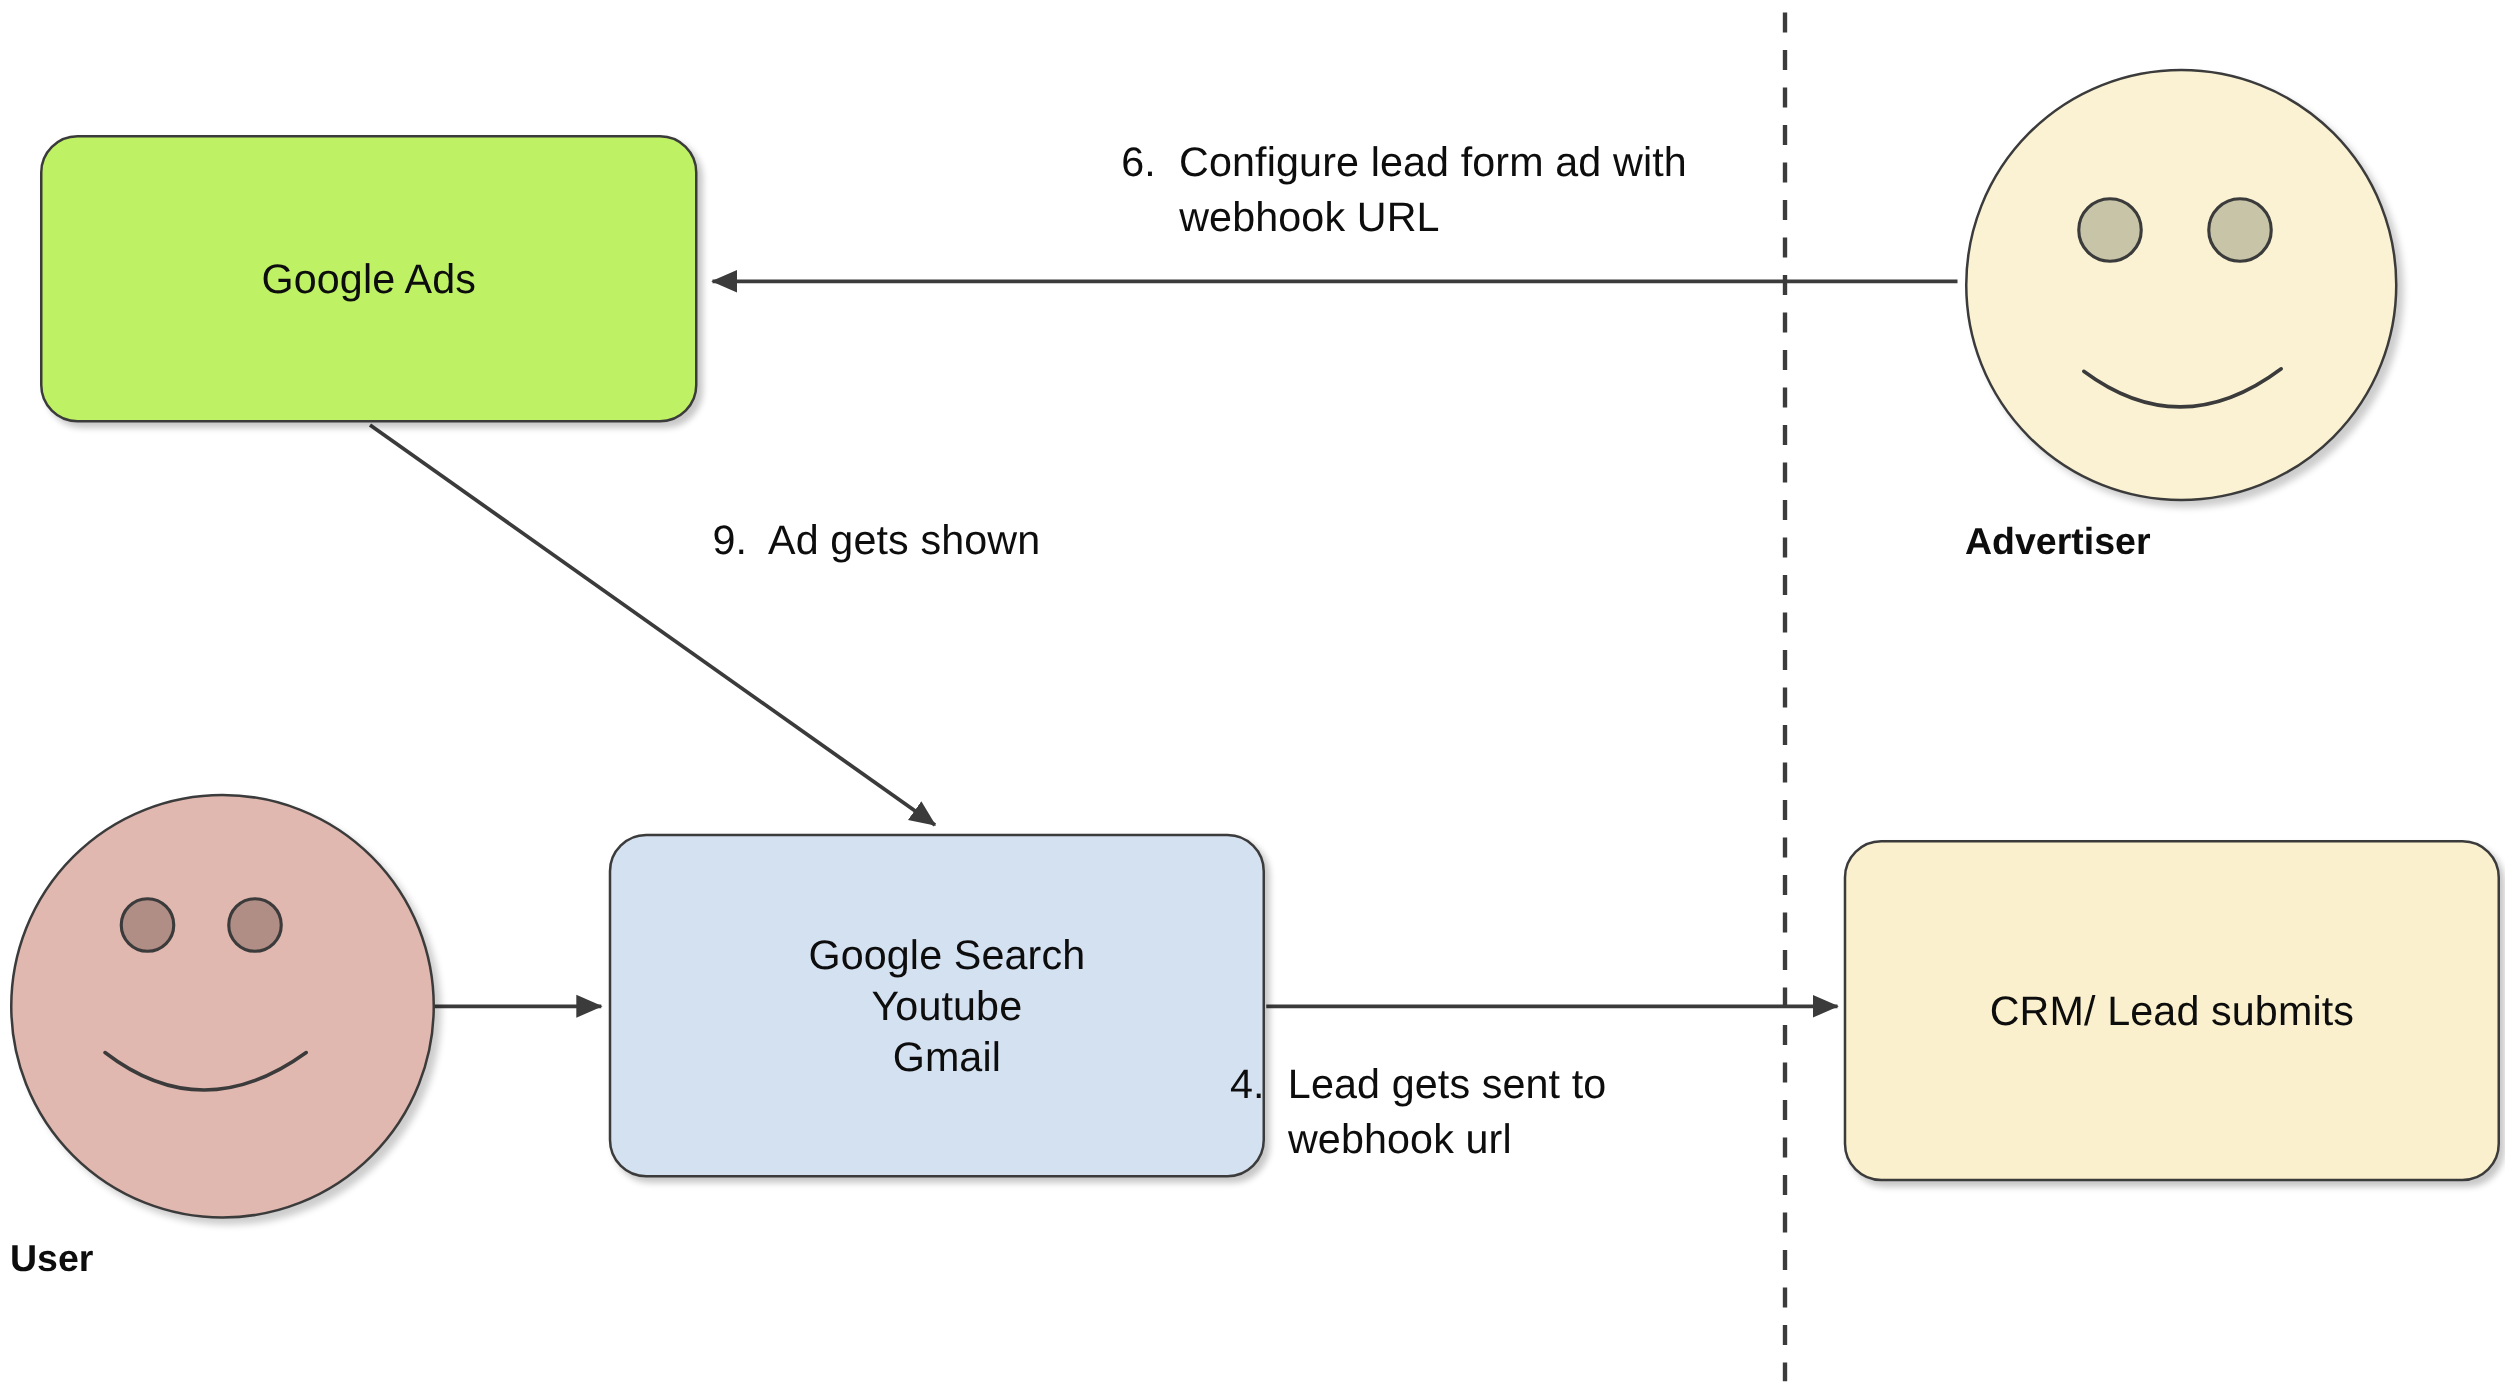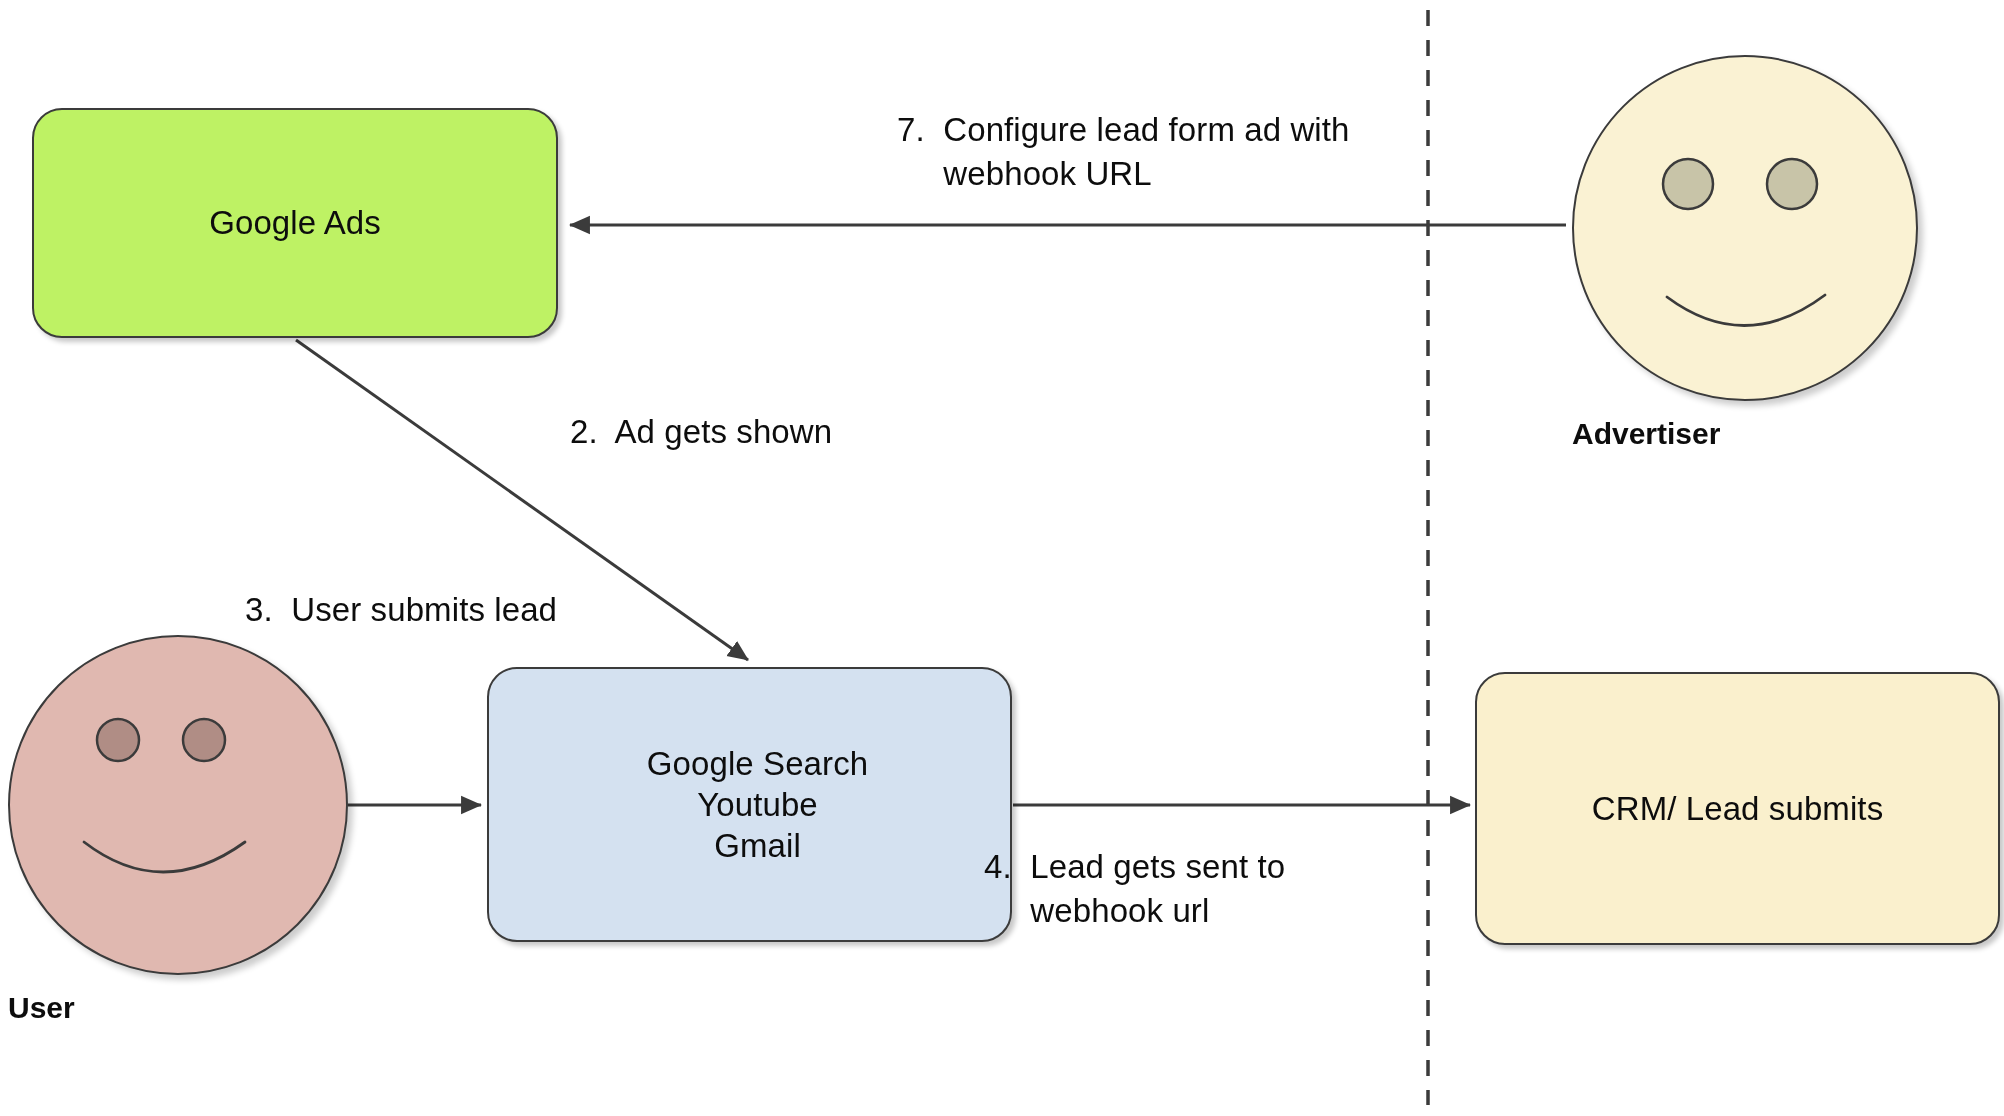--- a/index.html
+++ b/index.html
@@ -178,23 +178,22 @@
   <div class="actor" id="actor-user">
     <div class="actor-face"></div>
     <svg width="340" height="340" viewBox="0 0 340 340" style="position:absolute;left:0;top:0;">
       <circle cx="110" cy="105" r="21" fill="#b08d85" stroke="#3b3b3b" stroke-width="2.5"></circle>
       <circle cx="196" cy="105" r="21" fill="#b08d85" stroke="#3b3b3b" stroke-width="2.5"></circle>
       <path d="M 76 207 Q 154 267 237 207" fill="none" stroke="#3b3b3b" stroke-width="2.8" stroke-linecap="round"></path>
     </svg>
     <div class="actor-label">User</div>
   </div>
 
-  <div class="edge-label" id="label-step-1">7.  Configure lead form ad with
+  <div class="edge-label" id="label-step-1">6.  Configure lead form ad with
      webhook URL</div>
 
-  <div class="edge-label" id="label-step-2">2.  Ad gets shown</div>
+  <div class="edge-label" id="label-step-2">9.  Ad gets shown</div>
 
-  <div class="edge-label" id="label-step-3">3.  User submits lead</div>
 
   <div class="edge-label" id="label-step-4">4.  Lead gets sent to
      webhook url</div>
 
 </div>
 
 </body></html>

